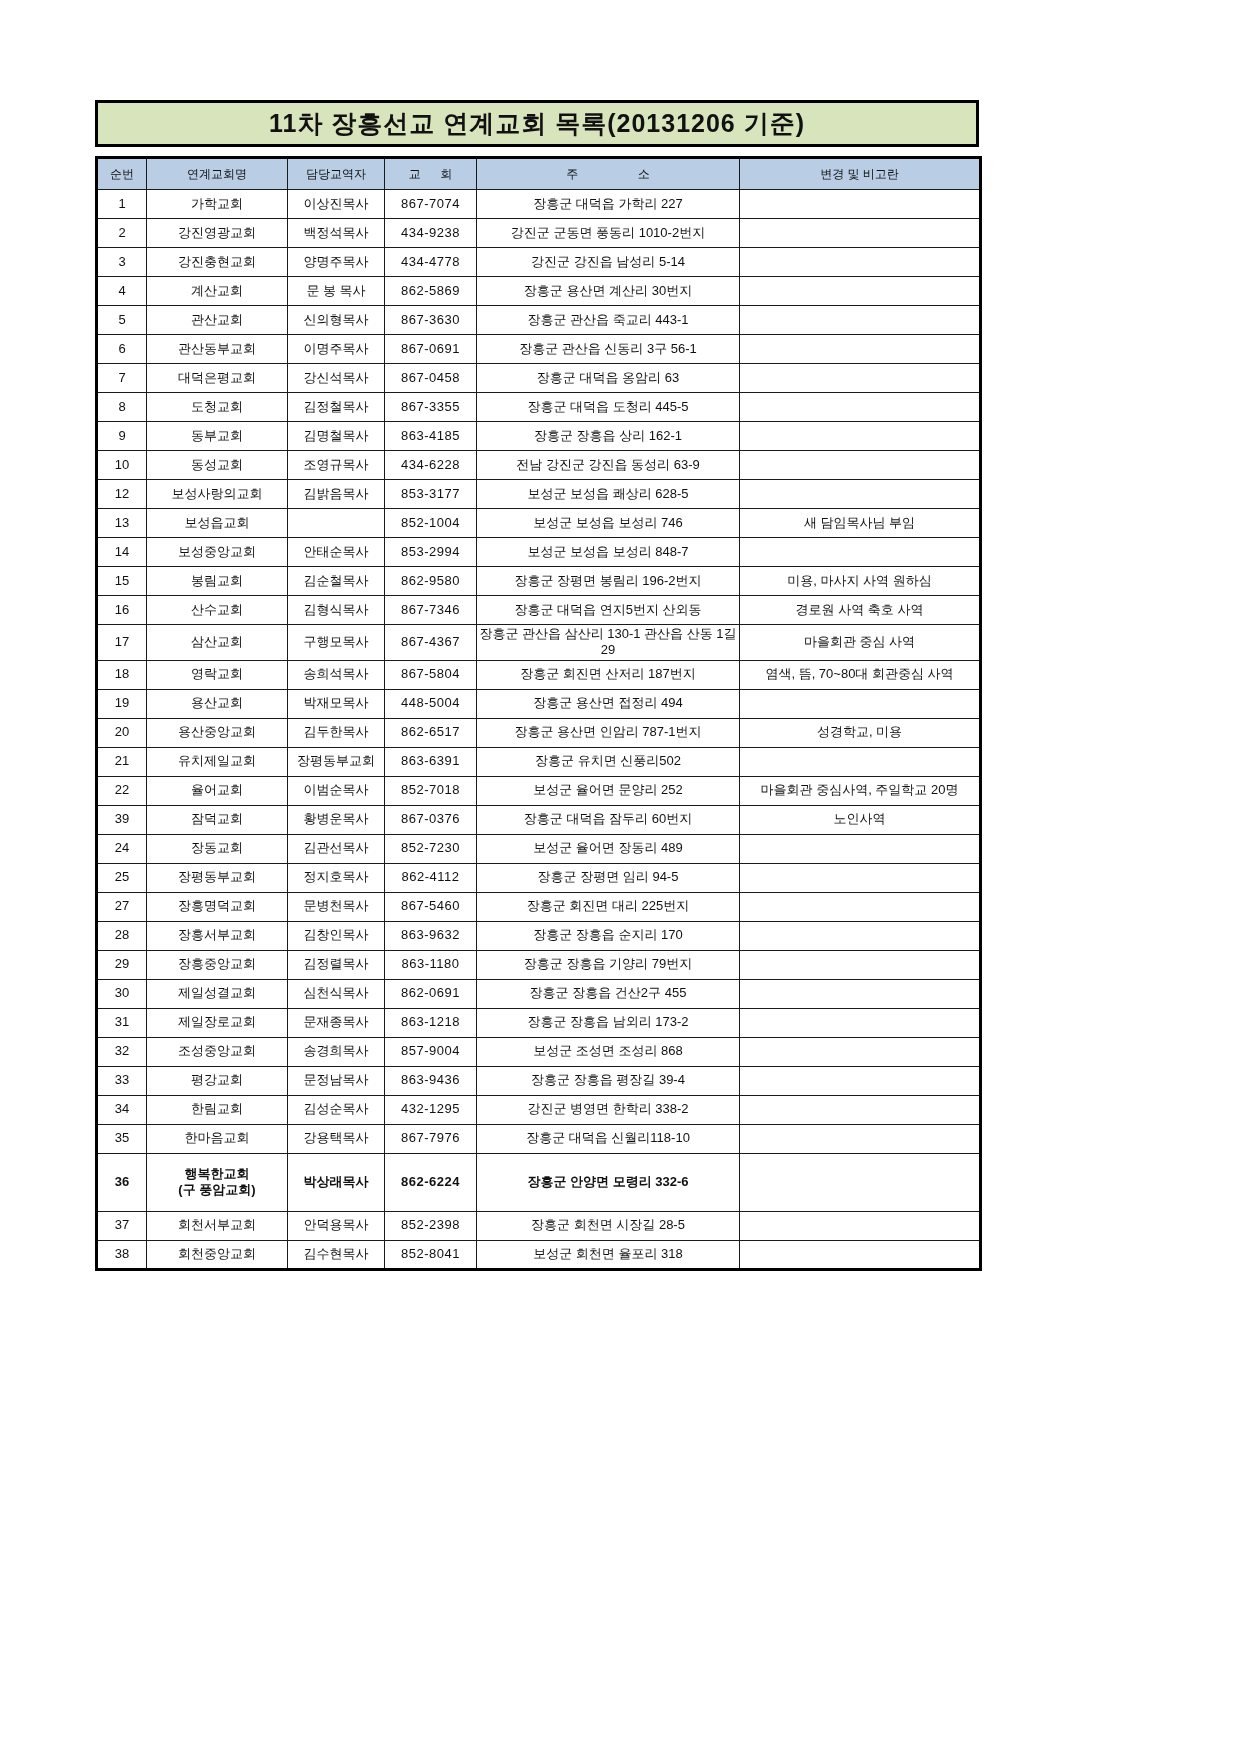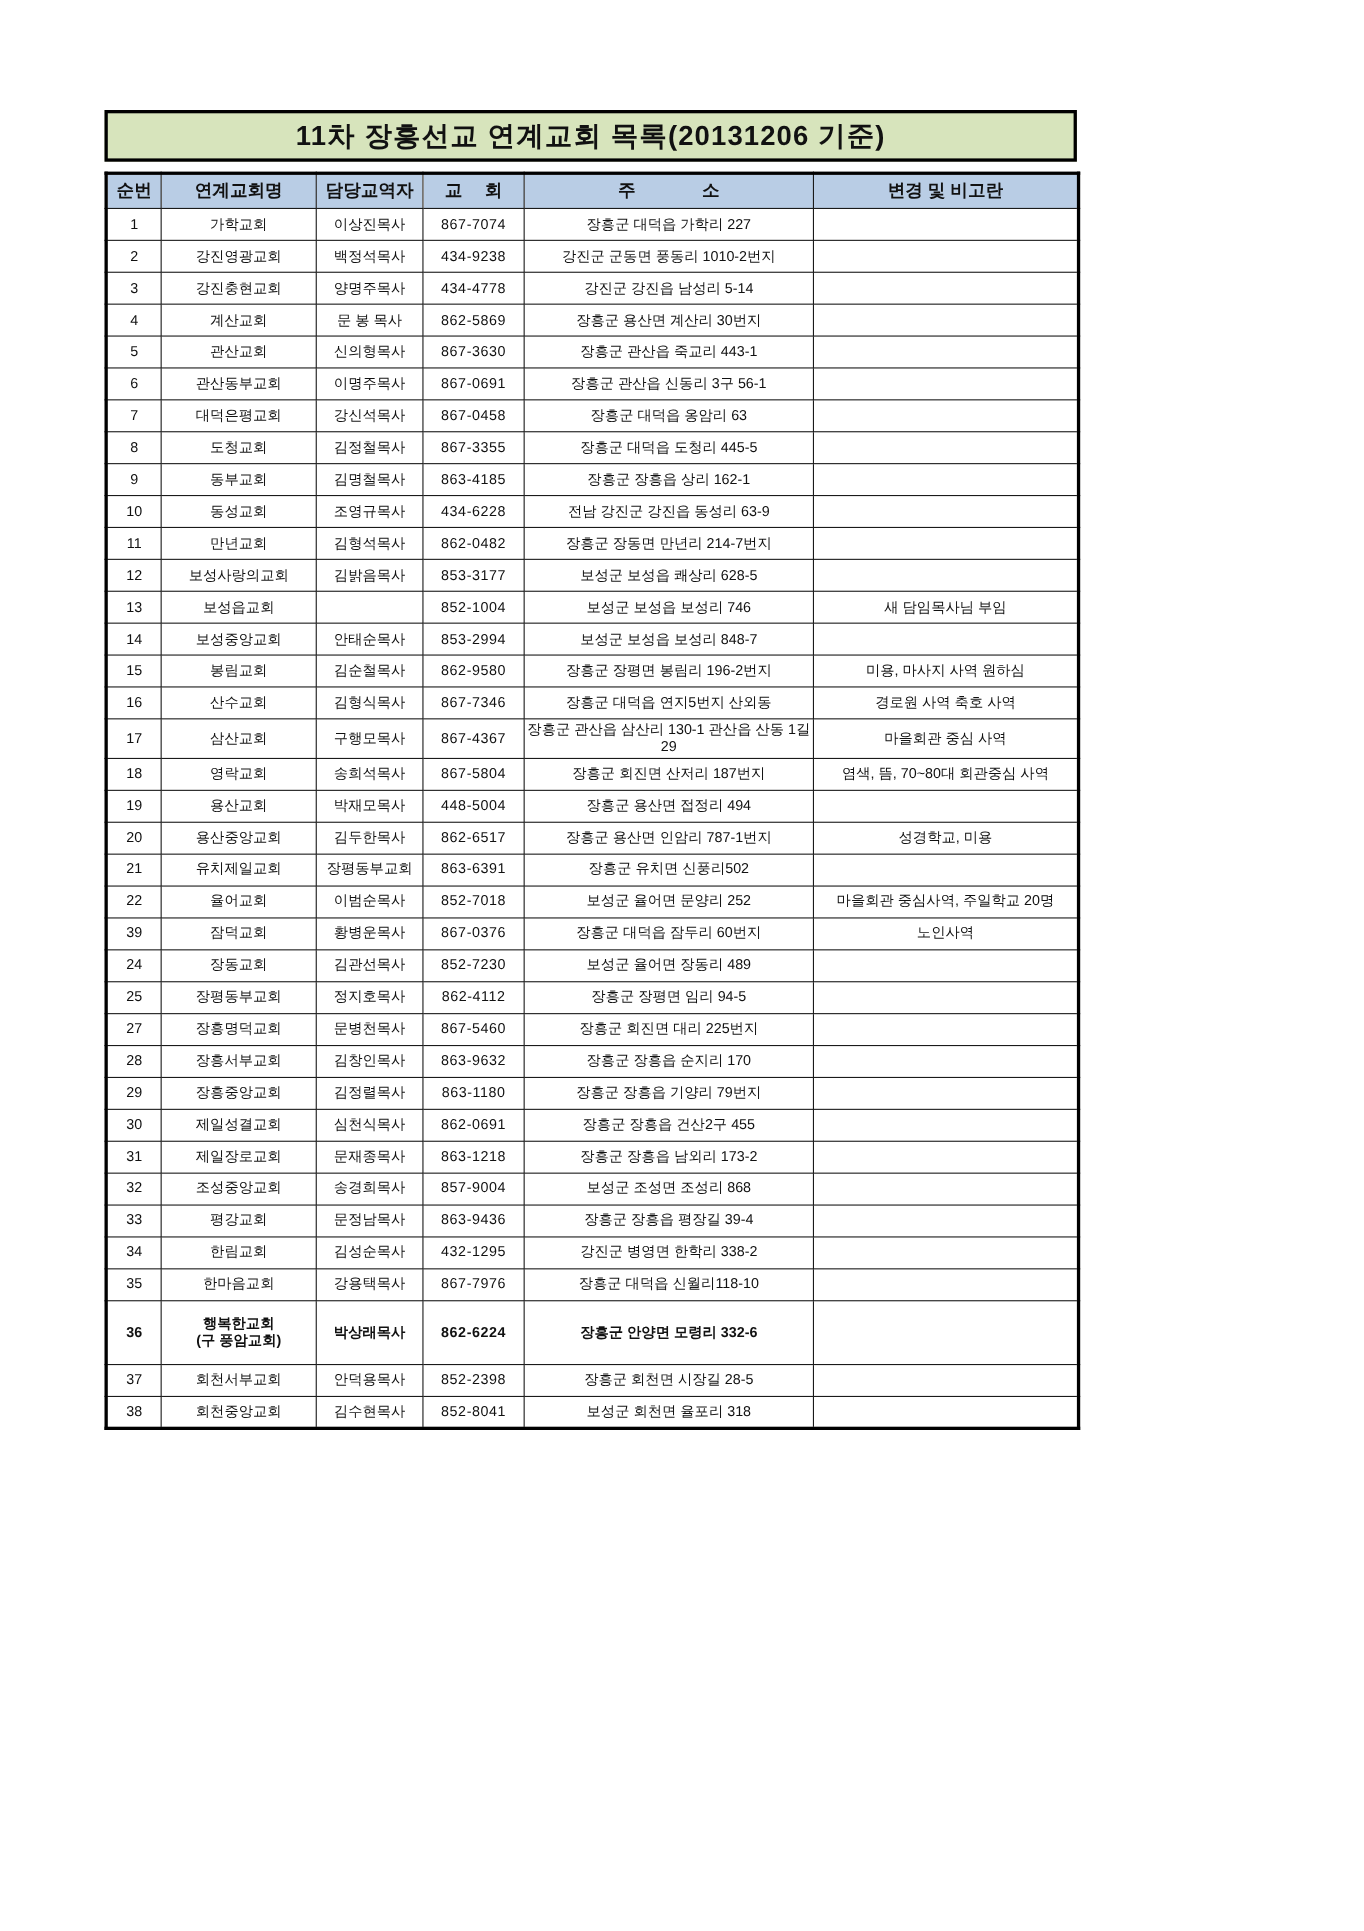--- a/index.html
+++ b/index.html
@@ -38,21 +38,21 @@
   .church-table th, .church-table td{
     border:1.5px solid var(--border-col);
     text-align:center;
     vertical-align:middle;
     padding:1px 2px;
     overflow:hidden;
     white-space:pre-line;
     line-height:1.25;
   }
   .church-table thead tr{ height:32px; background:var(--header-bg); }
-  .church-table thead th{ font-weight:bold; font-size:16px; }
+  .church-table thead th{ font-weight:normal; font-size:12px; }
   
   .church-table thead th:nth-child(4){ word-spacing:16px; }
   .church-table thead th:nth-child(5){ word-spacing:56px; }
   .church-table tbody tr{ height:29px; }
   .church-table tbody tr.tall{ height:58px;font-weight:bold; }
   .church-table td[data-name="cell-phone"]{ letter-spacing:0.5px; }
 </style>
 </head>
 <body>
 
@@ -156,28 +156,20 @@
         </tr>
         <tr data-name="table-row">
           <td data-name="cell-no">10</td>
           <td data-name="cell-church">동성교회</td>
           <td data-name="cell-pastor">조영규목사</td>
           <td data-name="cell-phone">434-6228</td>
           <td data-name="cell-address">전남 강진군 강진읍 동성리 63-9</td>
           <td data-name="cell-note"></td>
         </tr>
         <tr data-name="table-row">
-          <td data-name="cell-no">11</td>
-          <td data-name="cell-church">만년교회</td>
-          <td data-name="cell-pastor">김형석목사</td>
-          <td data-name="cell-phone">862-0482</td>
-          <td data-name="cell-address">장흥군 장동면 만년리 214-7번지</td>
-          <td data-name="cell-note"></td>
-        </tr>
-        <tr data-name="table-row">
           <td data-name="cell-no">12</td>
           <td data-name="cell-church">보성사랑의교회</td>
           <td data-name="cell-pastor">김밝음목사</td>
           <td data-name="cell-phone">853-3177</td>
           <td data-name="cell-address">보성군 보성읍 쾌상리 628-5</td>
           <td data-name="cell-note"></td>
         </tr>
         <tr data-name="table-row">
           <td data-name="cell-no">13</td>
           <td data-name="cell-church">보성읍교회</td>

